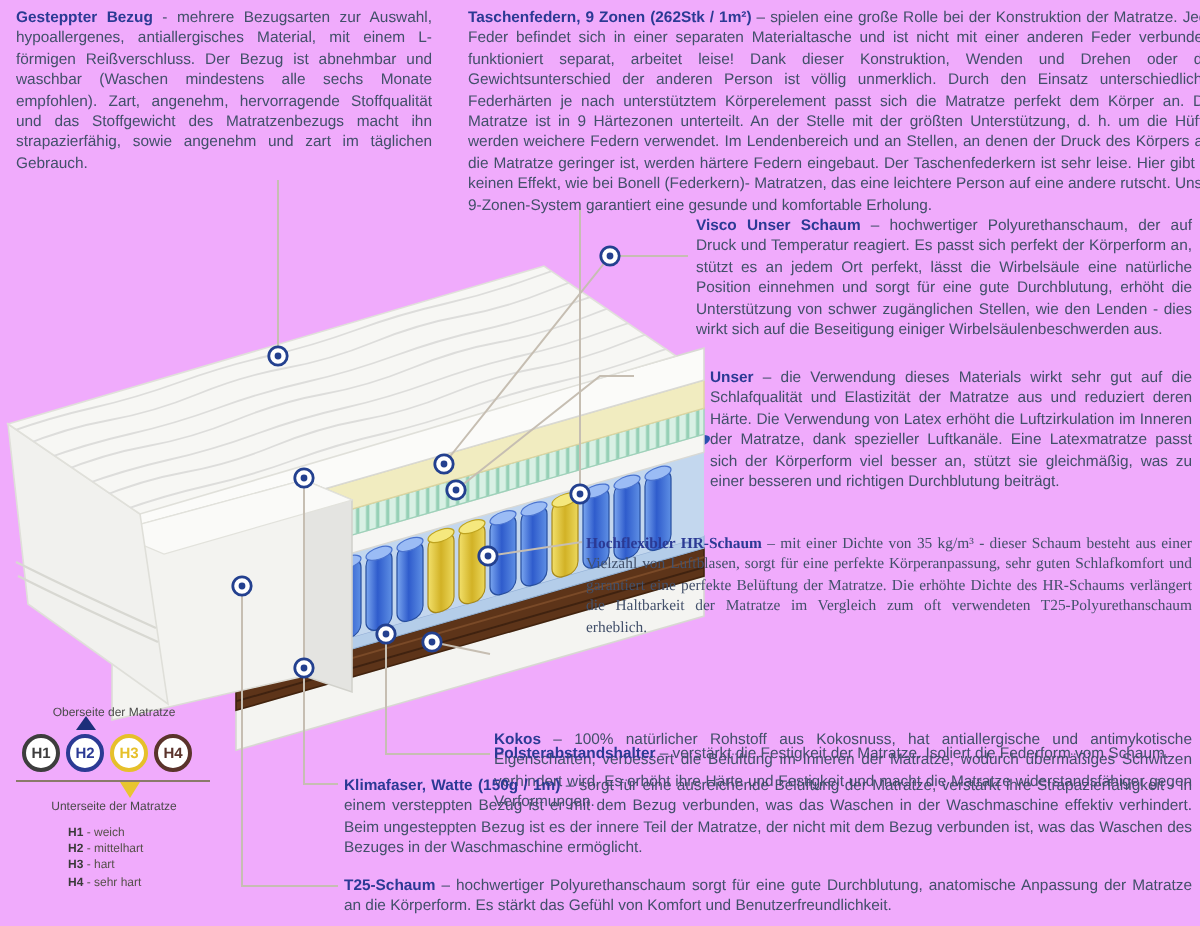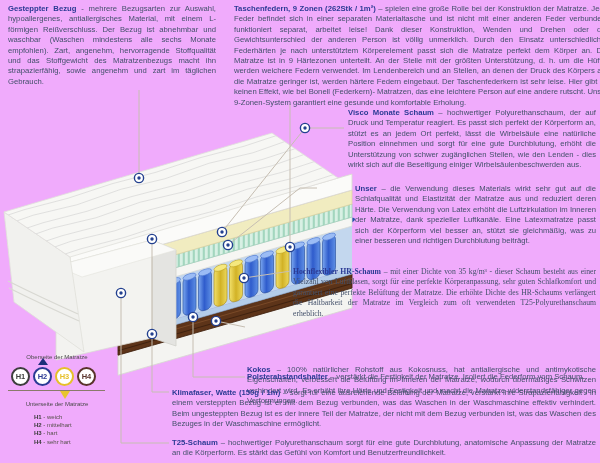--- a/index.html
+++ b/index.html
@@ -194,21 +194,21 @@
     <b>Gesteppter Bezug</b>
     <span>- mehrere Bezugsarten zur Auswahl, hypoallergenes, antiallergisches Material, mit einem L-förmigen Reißverschluss. Der Bezug ist abnehmbar und waschbar (Waschen mindestens alle sechs Monate empfohlen). Zart, angenehm, hervorragende Stoffqualität und das Stoffgewicht des Matratzenbezugs macht ihn strapazierfähig, sowie angenehm und zart im täglichen Gebrauch.</span>
   </div>
 
   <div class="para" style="left:234px;top:4px;width:374px;">
     <b>Taschenfedern, 9 Zonen (262Stk / 1m²)</b>
     <span>–  spielen eine große Rolle bei der Konstruktion der Matratze. Jede Feder befindet sich in einer separaten Materialtasche und ist nicht mit einer anderen Feder verbunden, funktioniert separat, arbeitet leise! Dank dieser Konstruktion, Wenden und Drehen oder der Gewichtsunterschied der anderen Person ist völlig unmerklich. Durch den Einsatz unterschiedlicher Federhärten je nach unterstütztem Körperelement passt sich die Matratze perfekt dem Körper an. Die Matratze ist in 9 Härtezonen unterteilt. An der Stelle mit der größten Unterstützung, d. h. um die Hüfte, werden weichere Federn verwendet. Im Lendenbereich und an Stellen, an denen der Druck des Körpers auf die Matratze geringer ist, werden härtere Federn eingebaut. Der Taschenfederkern ist sehr leise. Hier gibt es keinen Effekt, wie bei Bonell (Federkern)- Matratzen, das eine leichtere Person auf eine andere rutscht. Unser 9-Zonen-System garantiert eine gesunde und komfortable Erholung.</span>
   </div>
 
   <div class="para" style="left:348px;top:108px;width:248px;">
-    <b>Visco Monate Schaum</b>
+    <b>Visco Unser Schaum</b>
     <span>–  hochwertiger Polyurethanschaum, der auf Druck und Temperatur reagiert. Es passt sich perfekt der Körperform an, stützt es an jedem Ort perfekt, lässt die Wirbelsäule eine natürliche Position einnehmen und sorgt für eine gute Durchblutung, erhöht die Unterstützung von schwer zugänglichen Stellen, wie den Lenden - dies wirkt sich auf die Beseitigung einiger Wirbelsäulenbeschwerden aus.</span>
   </div>
 
   <div class="para" style="left:355px;top:184px;width:241px;">
     <b>Unser</b>
     <span>–  die Verwendung dieses Materials wirkt sehr gut auf die Schlafqualität und Elastizität der Matratze aus und reduziert deren Härte. Die Verwendung von Latex erhöht die Luftzirkulation im Inneren der Matratze, dank spezieller Luftkanäle. Eine Latexmatratze passt sich der Körperform viel besser an, stützt sie gleichmäßig, was zu einer besseren und richtigen Durchblutung beiträgt.</span>
   </div>
 
   <div class="para" style="left:293px;top:267px;width:303px;font-family:Liberation Serif, serif;">
     <b>Hochflexibler HR-Schaum</b>

